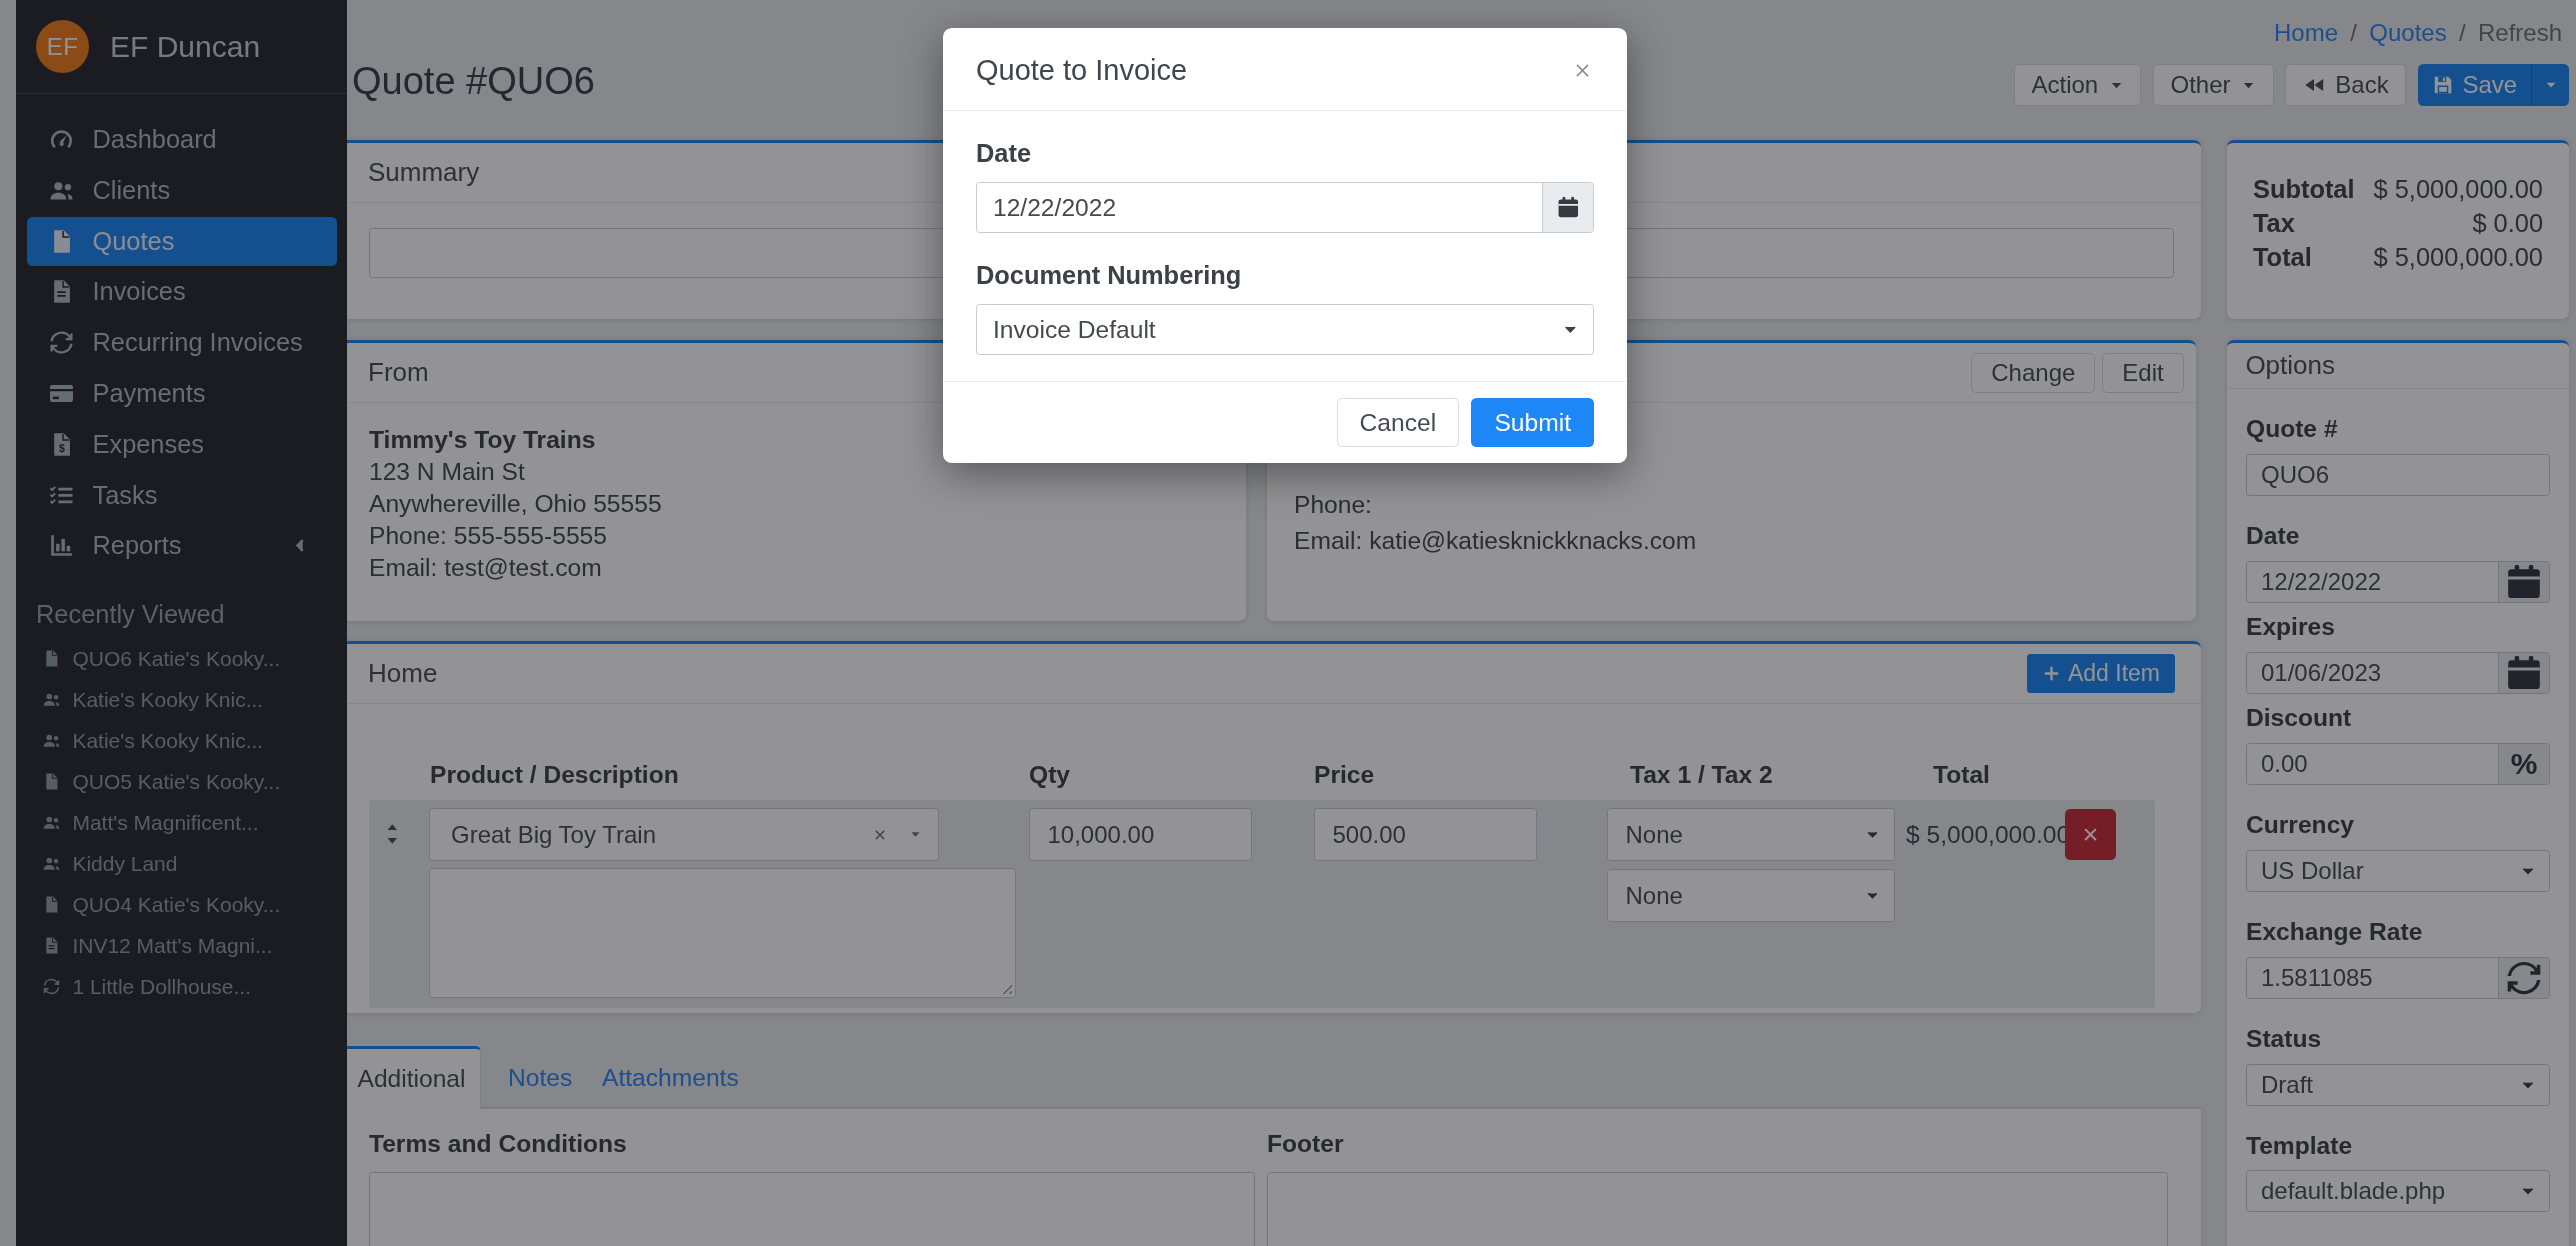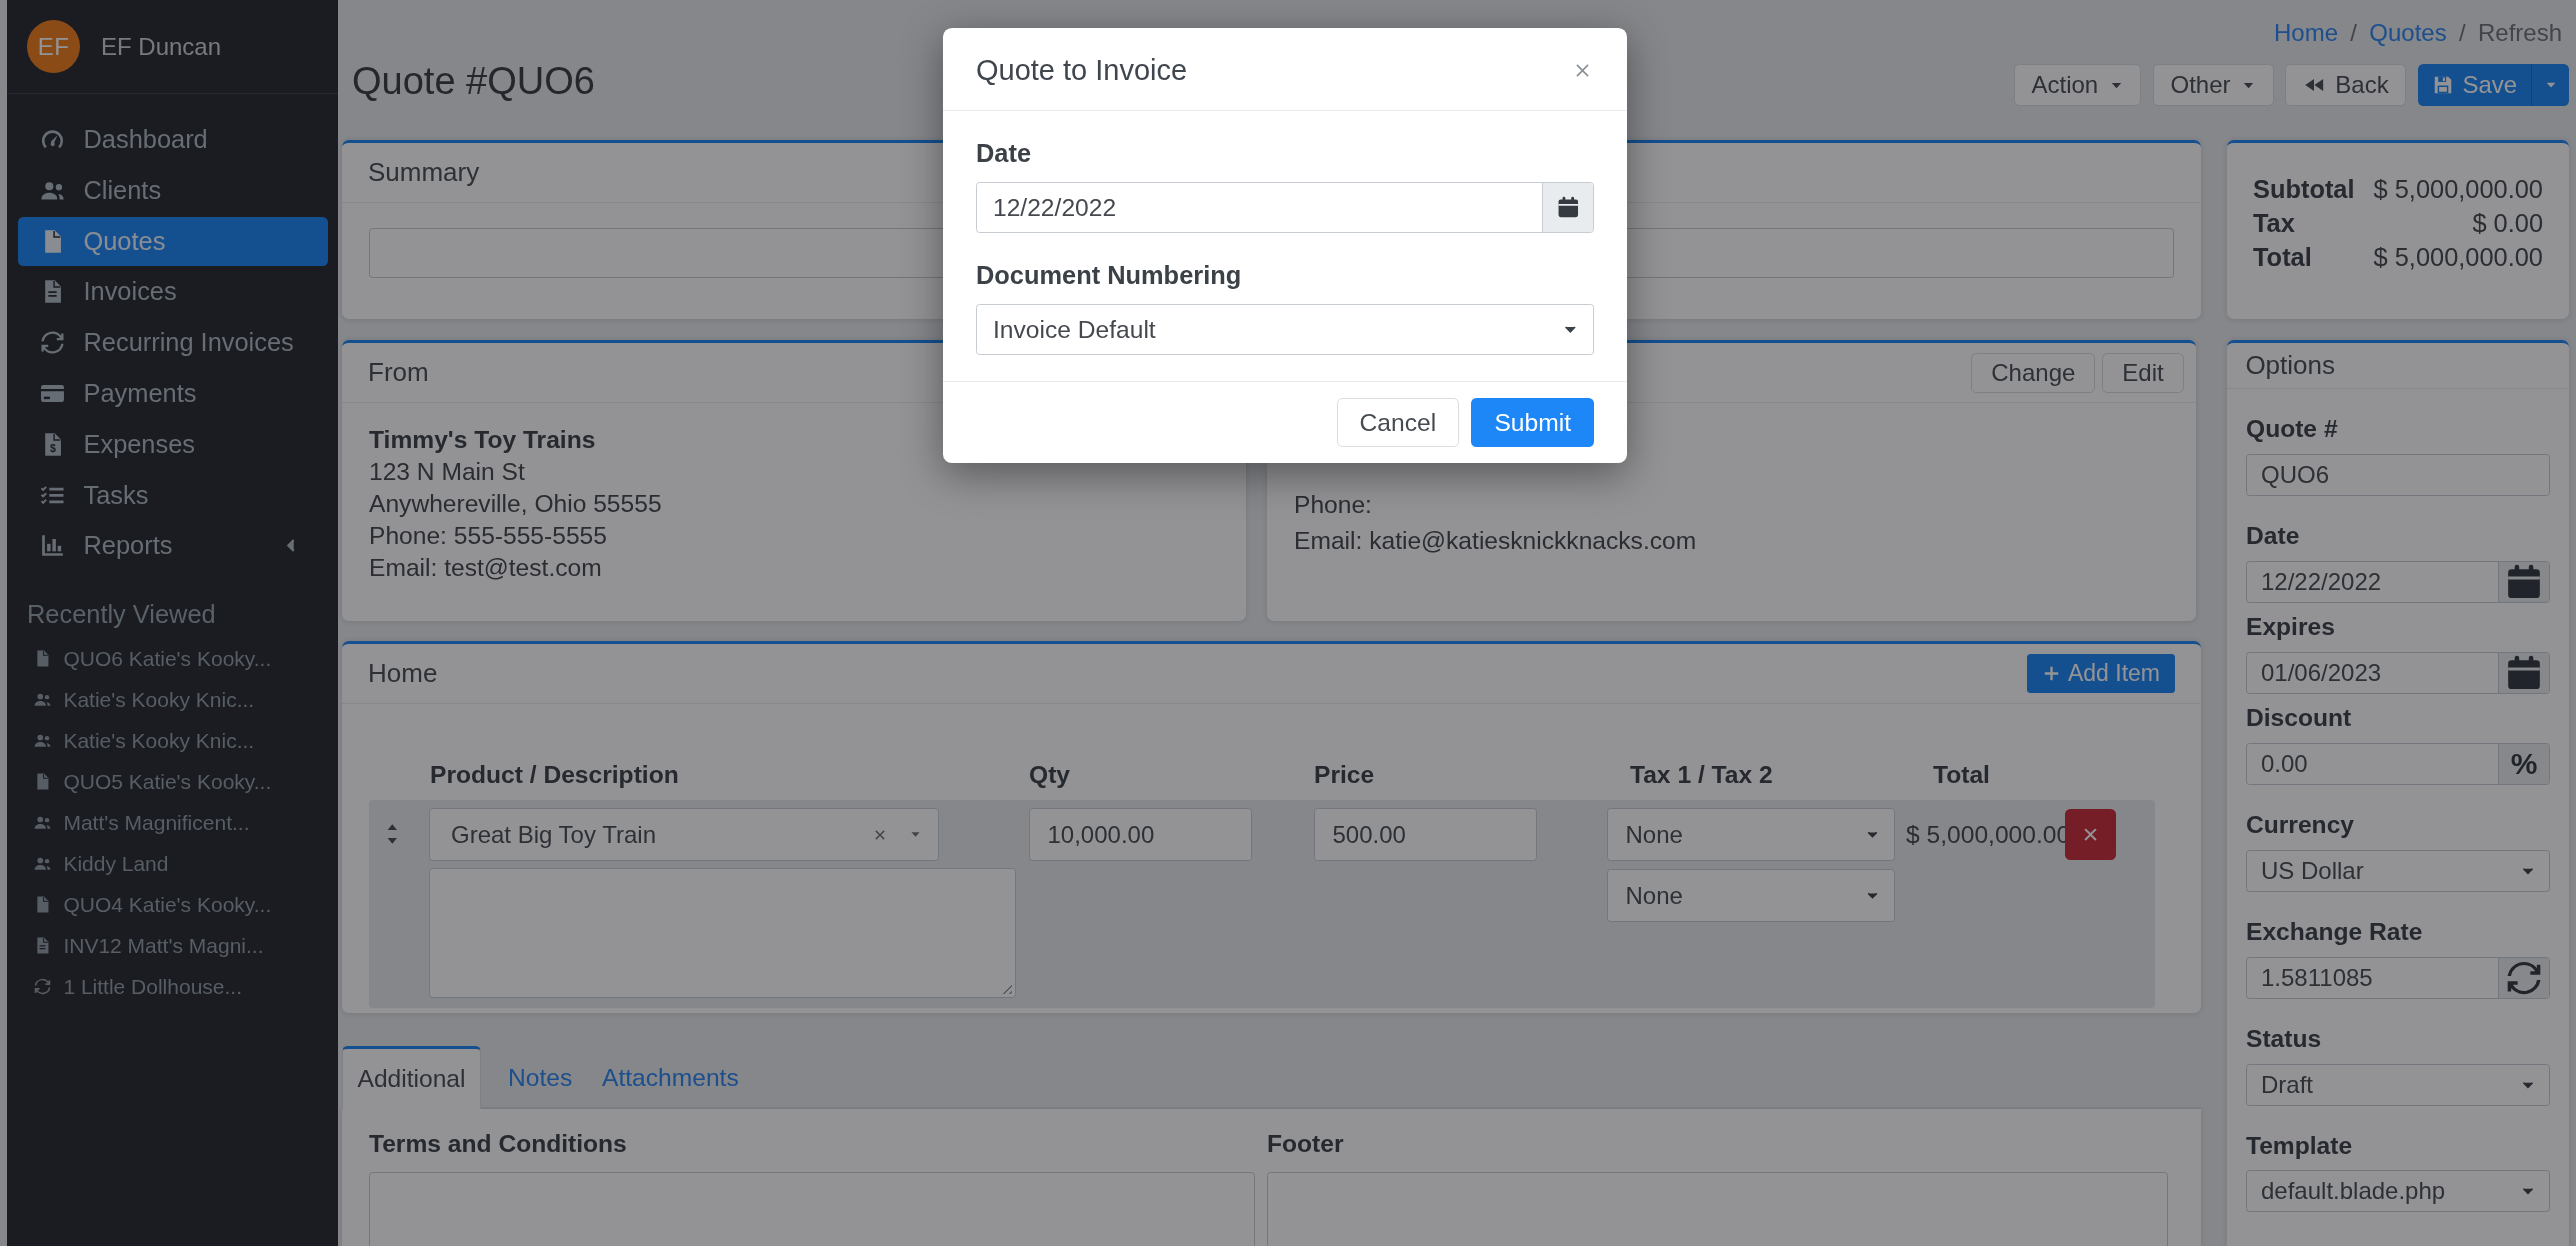--- a/index.html
+++ b/index.html
@@ -3,25 +3,25 @@
 <meta charset="utf-8">
 <style>
   html,body{margin:0;padding:0;background:#555;}
   #app{position:relative;width:2576px;height:1247px;overflow:hidden;background:#e7e9ec;
        font-family:"Liberation Sans",sans-serif;color:#45494f;}
   #app *{box-sizing:border-box;}
   .ic{display:inline-flex;align-items:center;justify-content:center;}
   .ic svg{display:block;width:100%;height:100%;fill:currentColor;}
 
   
-  .sidebar{position:absolute;left:7px;top:0;width:331px;height:1247px;background:#282b31;z-index:5;}
+  .sidebar{position:absolute;left:16px;top:0;width:331px;height:1247px;background:#282b31;z-index:5;}
   .side-head{height:94px;border-bottom:0.9px solid #3d424a;display:flex;align-items:center;gap:21px;padding-left:20px;}
   .avatar{width:53px;height:53px;border-radius:50%;background:#ef7f1d;color:#fff;display:flex;align-items:center;
           justify-content:center;font-size:24px;letter-spacing:0.4px;}
-  .side-user{color:#ccd2d8;font-size:24px;}
+  .side-user{color:#ccd2d8;font-size:30px;}
   .nav{margin-top:21px;}
   .nav-item{display:flex;align-items:center;gap:18px;height:49px;margin:0 10.5px 1.8px 10.5px;padding-left:21px;
             border-radius:5.3px;color:#b1bbc4;font-size:25.4px;cursor:pointer;}
   .nav-item .ic{width:27px;height:27px;flex:0 0 27px;}
   .nav-item.active{background:#1e87f7;color:#eef4fb;}
   .nav-item .chev{display:none;margin-left:auto;margin-right:23px;width:19px;height:19px;}
   .recent-title{margin:30px 0 0 20px;color:#99a4af;font-size:25.4px;}
   .recent{margin-top:8.8px;}
   .recent-item{display:flex;align-items:center;gap:11.4px;height:41px;padding-left:26px;color:#949fa9;font-size:21px;cursor:pointer;}
   .recent-item .ic{width:19px;height:19px;flex:0 0 19px;}

